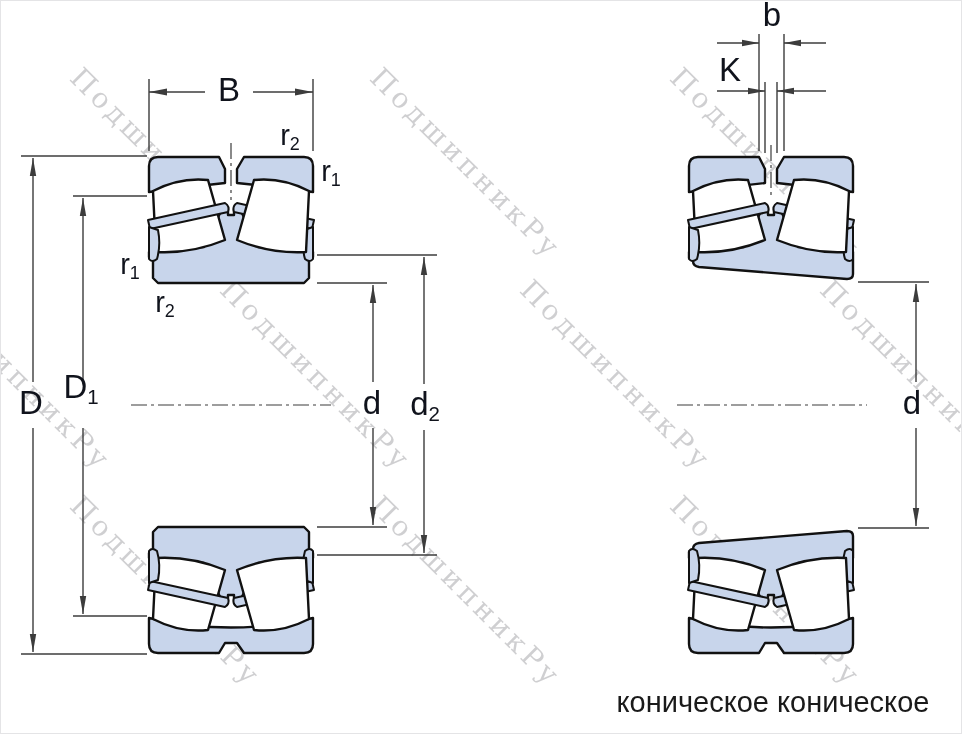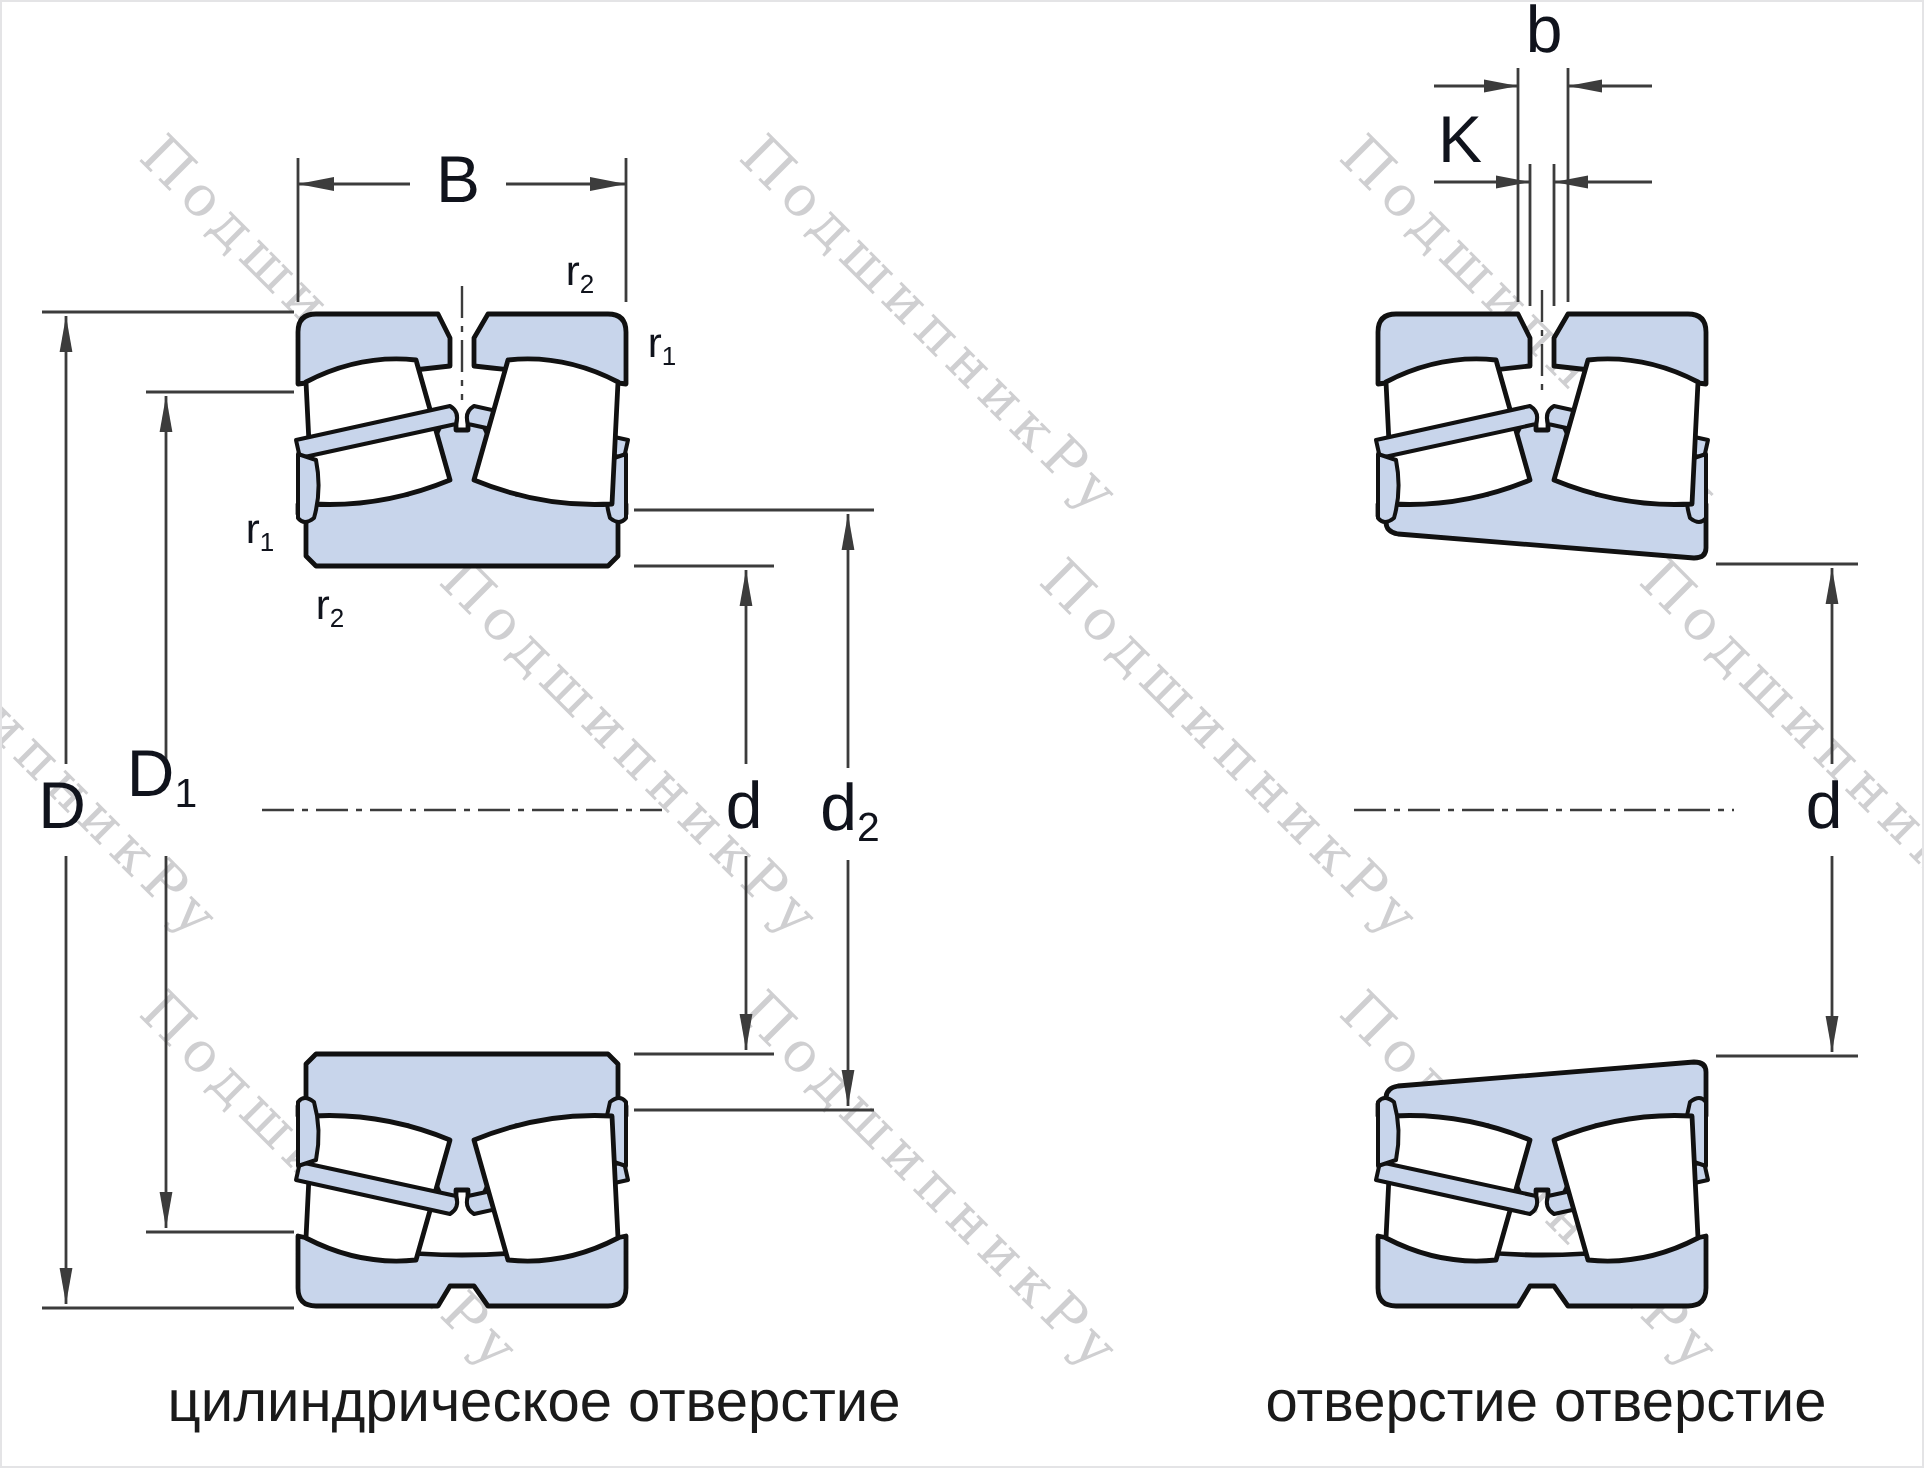--- a/index.html
+++ b/index.html
@@ -29,21 +29,21 @@
   .blue{fill:var(--c-fill);stroke:var(--c-line);stroke-width:2.4;stroke-linejoin:round;}
   .blue2{fill:var(--c-fill);stroke:var(--c-line);stroke-width:2;stroke-linejoin:round;}
   .white{fill:#ffffff;stroke:var(--c-line);stroke-width:2.4;stroke-linejoin:round;}
   .dim{stroke:var(--c-dim);stroke-width:1.4;fill:none;}
   .arr{fill:var(--c-dim);stroke:none;}
   .cl{stroke:var(--c-dim);stroke-width:1.2;fill:none;stroke-dasharray:16 4 3 4;}
   .lbl{
     position:absolute;transform:translate(-50%,-50%);
     font-size:33px;color:var(--c-label);white-space:nowrap;line-height:1;
   }
-  .lbl.small{font-size:21px;}
+  .lbl.small{font-size:29px;}
   .lbl sub{font-size:0.62em;vertical-align:-0.28em;}
   .caption{
     position:absolute;transform:translate(-50%,-50%);
     font-size:29px;color:var(--c-caption);white-space:nowrap;
   }
 </style>
 </head>
 <body>
 
 <div id="stage">
@@ -178,16 +178,15 @@
   <div class="lbl" style="left:371px;top:404px"><span>d</span><sub></sub></div>
   <div class="lbl" style="left:424px;top:405px"><span>d</span><sub>2</sub></div>
   <div class="lbl" style="left:911px;top:404px"><span>d</span><sub></sub></div>
   <div class="lbl" style="left:771px;top:16px"><span>b</span><sub></sub></div>
   <div class="lbl" style="left:729px;top:71px"><span>K</span><sub></sub></div>
   <div class="lbl small" style="left:289px;top:136px"><span>r</span><sub>2</sub></div>
   <div class="lbl small" style="left:330px;top:172px"><span>r</span><sub>1</sub></div>
   <div class="lbl small" style="left:129px;top:265px"><span>r</span><sub>1</sub></div>
   <div class="lbl small" style="left:164px;top:303px"><span>r</span><sub>2</sub></div>
 
-  <div class="caption" style="left:266px;top:701px">цилиндрическое отверстие</div>
-  <div class="caption" style="left:772px;top:701px">отверстие отверстие</div>
+  <div class="caption" style="left:772px;top:701px">коническое коническое</div>
 
 </div>
 
 </body></html>

